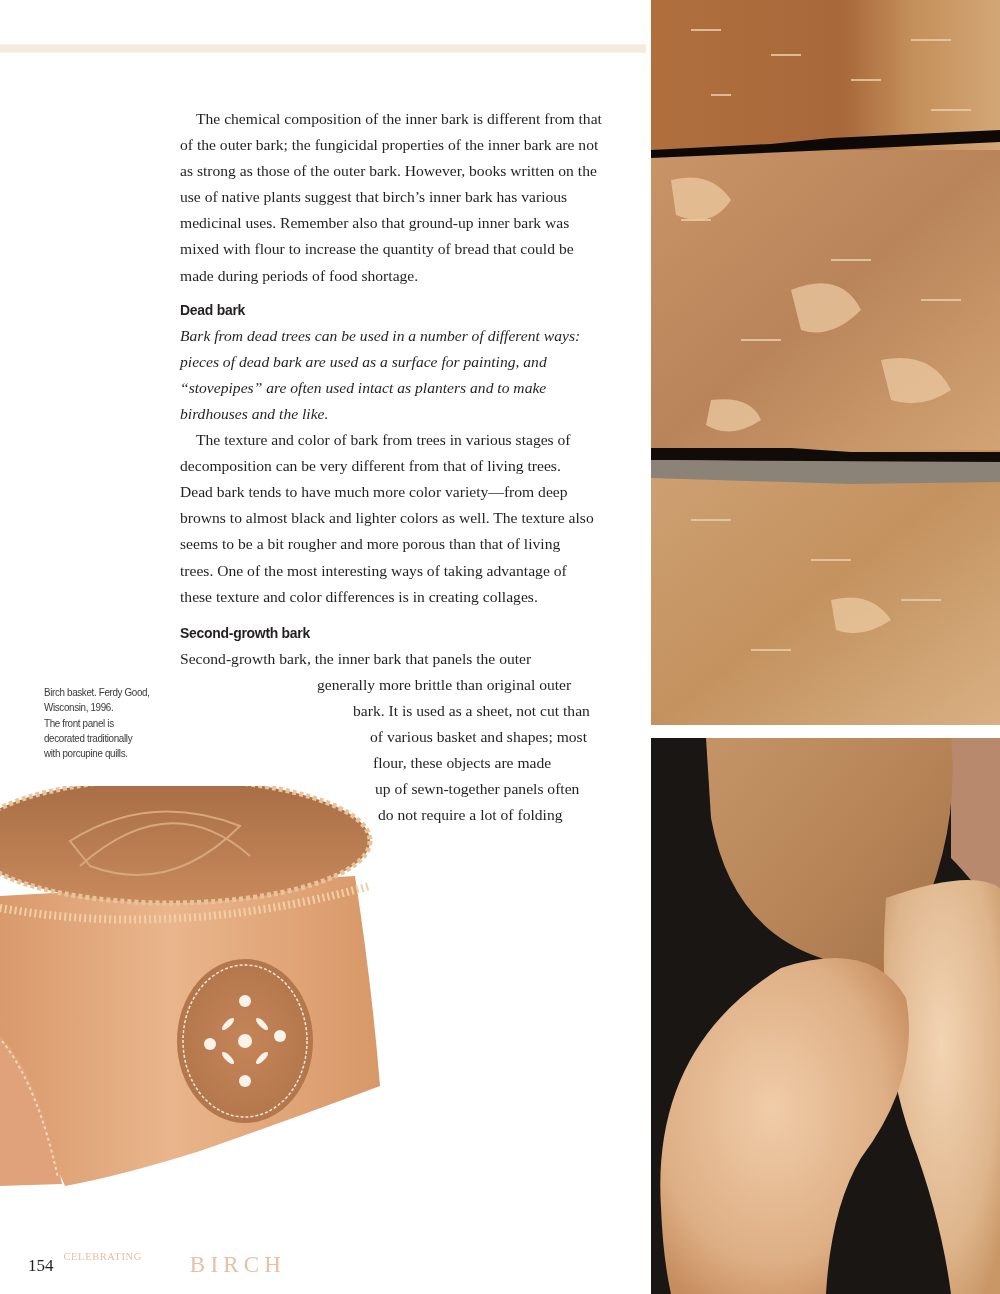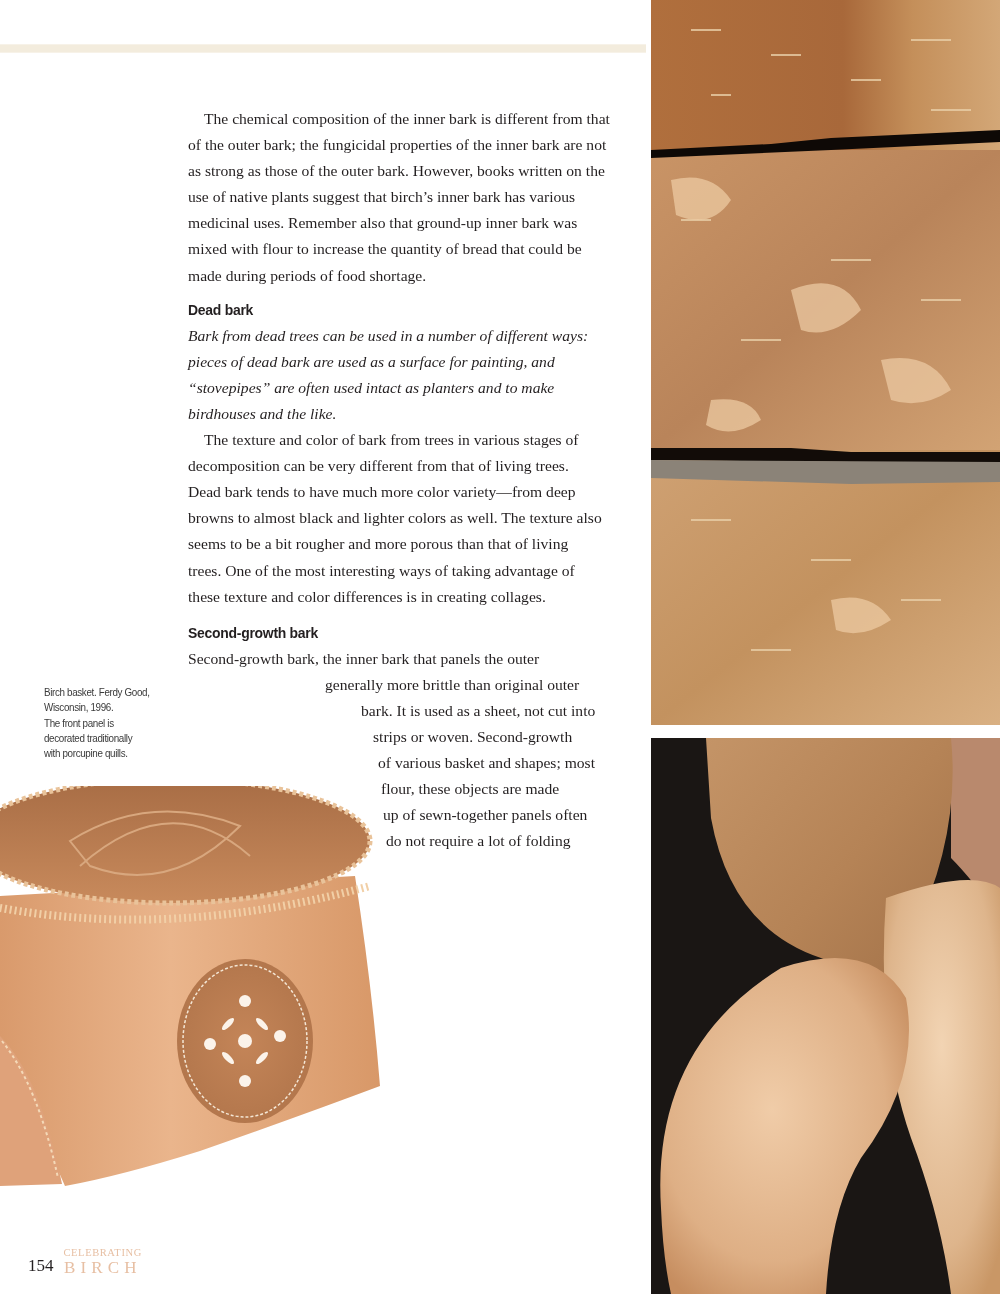--- a/index.html
+++ b/index.html
@@ -7,21 +7,21 @@
       width: 1000px; height: 1294px; position: relative; overflow: hidden;
       background: #ffffff;
       font-family: "Liberation Serif", "DejaVu Serif", serif;
       color: #231f20;
     }
     .header-rule {
       position: absolute; left: 0; top: 44px; width: 646px; height: 7px;
       background: #f3ecdd; border-top: 1px solid #f7f2e8; border-bottom: 1px solid #f7f2e8;
     }
     .column {
-      position: absolute; left: 188px; top: 106px; width: 440px;
+      position: absolute; left: 180px; top: 106px; width: 440px;
       font-size: 15.6px; line-height: 26.1px;
     }
     .column p { margin: 0; }
     .indent { text-indent: 16px; }
     .section-heading {
       font-family: "Liberation Sans", "DejaVu Sans", sans-serif;
       font-weight: bold; font-size: 15.5px; letter-spacing: -0.3px;
       margin: 8px 0 0 0; line-height: 26px; color: #231f20;
       transform: scaleX(0.9); transform-origin: left center;
     }
@@ -32,23 +32,23 @@
       font-family: "Liberation Sans", "DejaVu Sans", sans-serif;
       font-size: 11.2px; line-height: 15.3px; color: #3a3a3a;
       letter-spacing: -0.4px; transform: scaleX(0.88); transform-origin: left top;
     }
 
     .footer {
       position: absolute; left: 28px; top: 1236px; height: 40px;
       display: flex; align-items: flex-end;
     }
     .page-number { font-size: 17px; color: #231f20; margin-right: 10px; line-height: 20px; }
-    .brand { display: flex; flex-direction: column; color: #e7bfa3; line-height: 1; }
+    .brand { display: flex; flex-direction: row; color: #e7bfa3; line-height: 1; gap: 48px; }
     .brand-top { font-size: 10.5px; letter-spacing: 0.6px; }
-    .brand-main { font-size: 17px; letter-spacing: 5.2px; margin-top: 1px; text-align: right; }
+    .brand-main { font-size: 23px; letter-spacing: 5.2px; margin-top: 1px; text-align: right; }
 
     
     .photo { position: absolute; overflow: hidden; }
     .bark-photo { left: 651px; top: 0; width: 349px; height: 725px; background: #b98450; }
     .spoons-photo { left: 651px; top: 738px; width: 349px; height: 556px; background: #1c1816; }
     .basket-photo { left: 0; top: 786px; width: 385px; height: 410px; }
     svg { display: block; }
   </style>
 </head>
 <body>
@@ -59,22 +59,21 @@
   <p class="indent" style="width:430px;">The chemical composition of the inner bark is different from that of the outer bark; the fungicidal properties of the inner bark are not as strong as those of the outer bark. However, books written on the use of native plants suggest that birch’s inner bark has various medicinal uses. Remember also that ground-up inner bark was mixed with flour to increase the quantity of bread that could be made during periods of food shortage.</p>
 
   <h3 class="section-heading">Dead bark</h3>
   <p style="width:410px;font-style:italic;">Bark from dead trees can be used in a number of different ways: pieces of dead bark are used as a surface for painting, and “stovepipes” are often used intact as planters and to make birdhouses and the like.</p>
   <p class="indent" style="width:415px;">The texture and color of bark from trees in various stages of decomposition can be very different from that of living trees. Dead bark tends to have much more color variety—from deep browns to almost black and lighter colors as well. The texture also seems to be a bit rougher and more porous than that of living trees. One of the most interesting ways of taking advantage of these texture and color differences is in creating collages.</p>
 
   <h3 class="section-heading" style="margin-top:10px;">Second-growth bark</h3>
   <div>
     <span class="stepped-line">Second-growth bark, the inner bark that panels the outer</span>
     <span class="stepped-line" style="padding-left:137px;">generally more brittle than original outer</span>
-    <span class="stepped-line" style="padding-left:173px;">bark. It is used as a sheet, not cut into</span>
-    <span class="stepped-line" style="padding-left:185px;">strips or woven. Second-growth</span>
+    <span class="stepped-line" style="padding-left:173px;">bark. It is used as a sheet, not cut than</span>
     <span class="stepped-line" style="padding-left:190px;">of various basket and shapes; most</span>
     <span class="stepped-line" style="padding-left:193px;">flour, these objects are made</span>
     <span class="stepped-line" style="padding-left:195px;">up of sewn-together panels often</span>
     <span class="stepped-line" style="padding-left:198px;">do not require a lot of folding</span>
   </div>
 </div>
 
 <div class="caption">
   <div>Birch basket. Ferdy Good,</div>
   <div>Wisconsin, 1996.</div>

